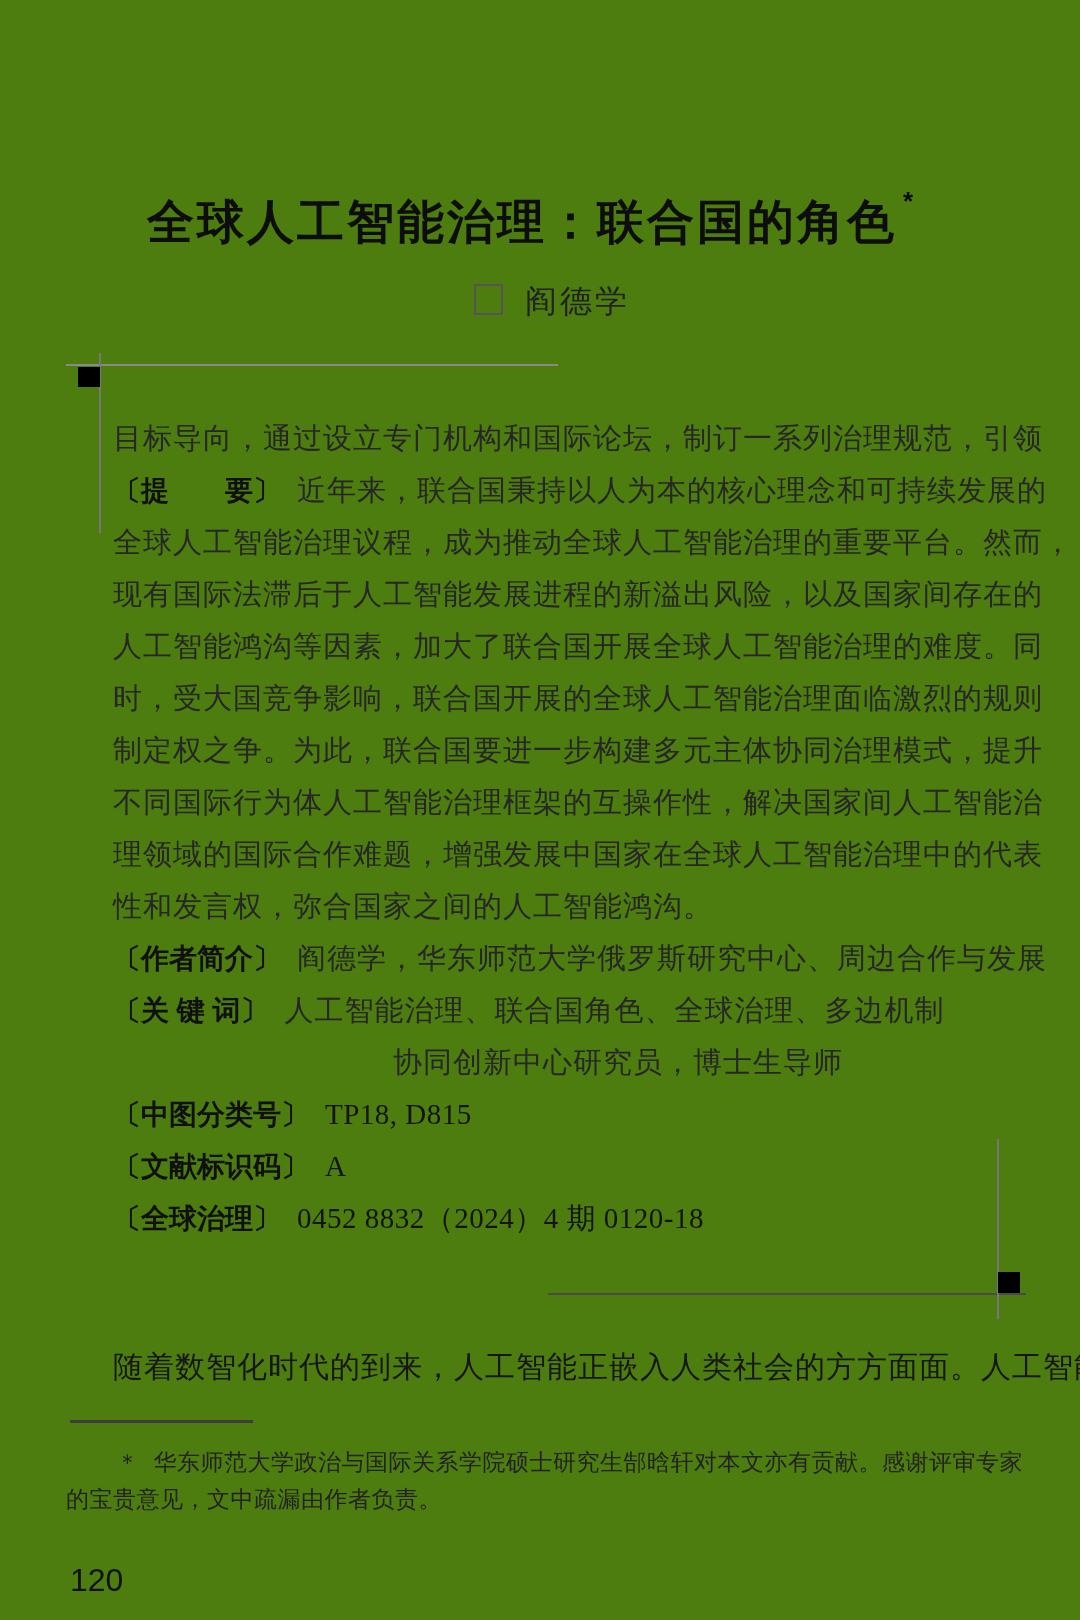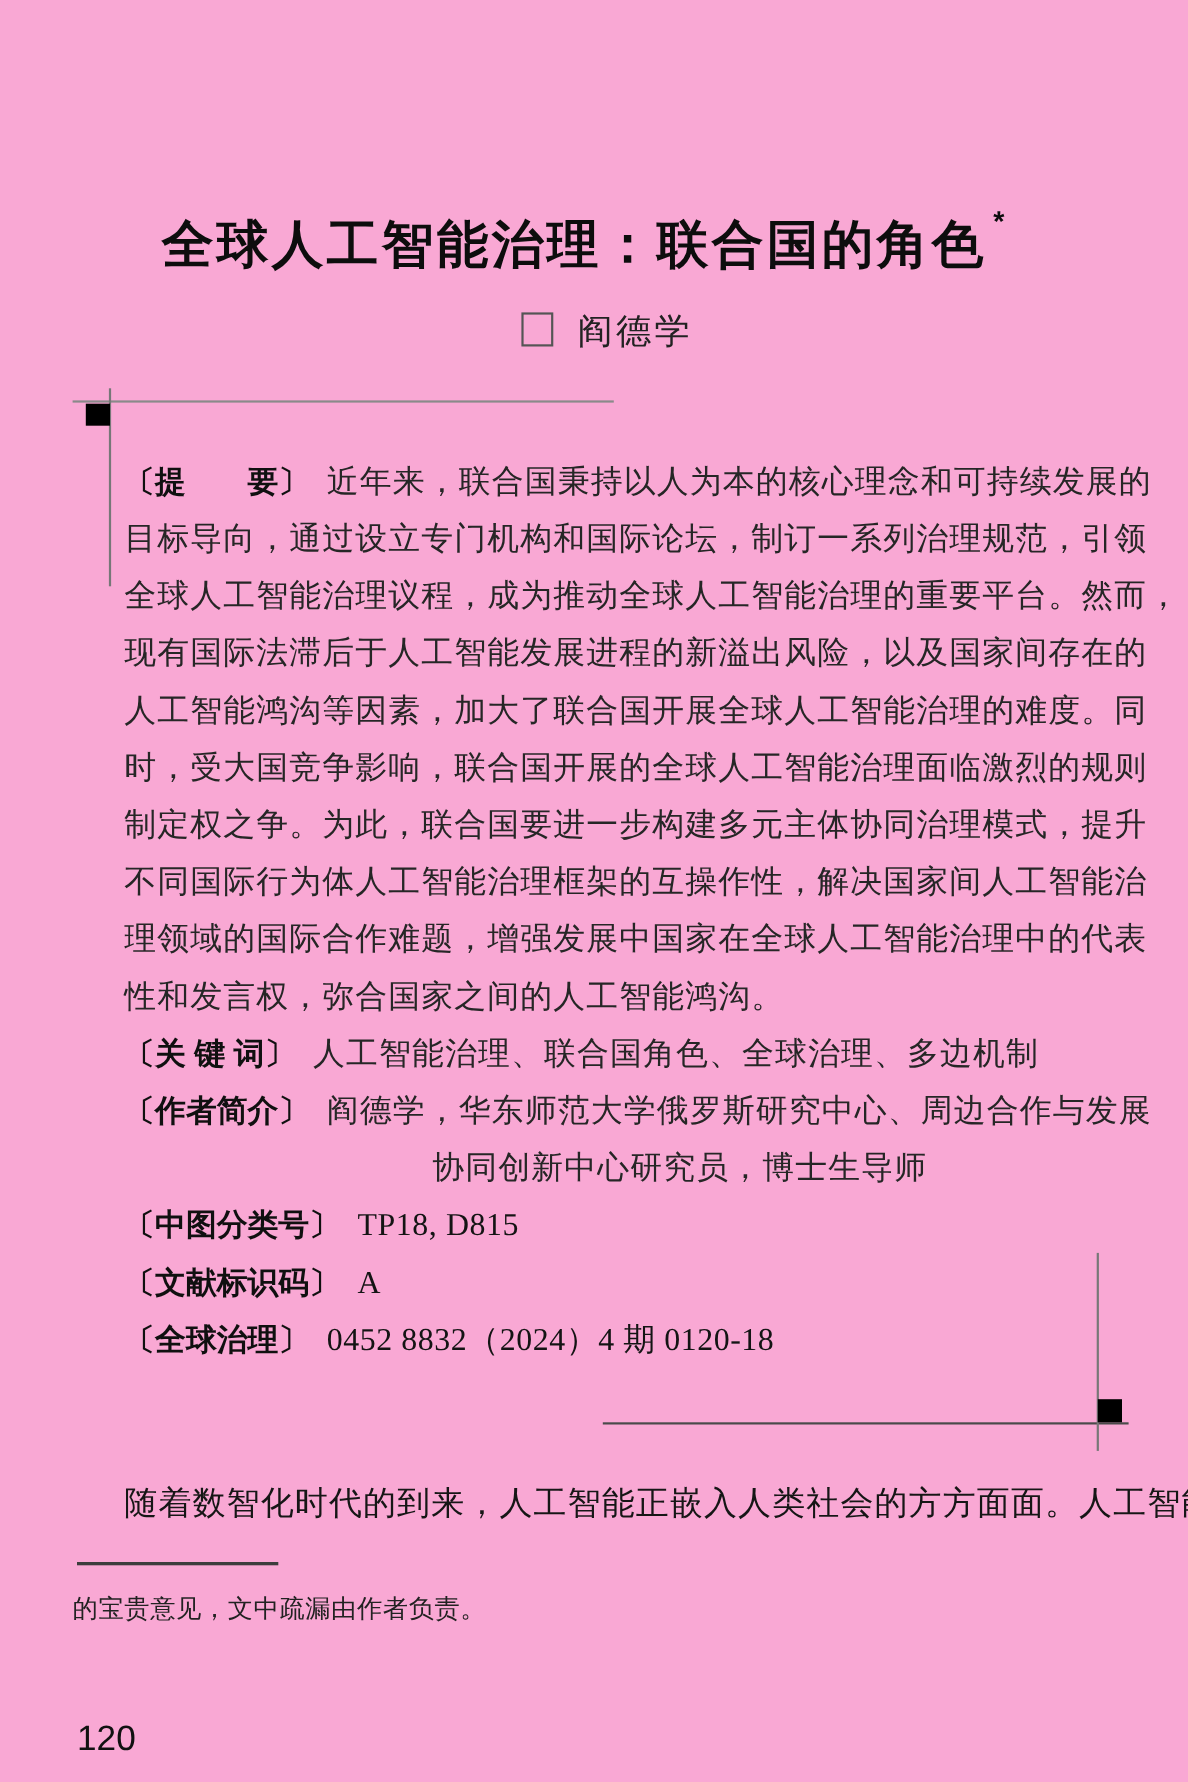--- a/index.html
+++ b/index.html
@@ -1,18 +1,18 @@
 <!DOCTYPE html>
 <html><head>
 <meta charset="utf-8">
 <style>
   html,body { margin:0; padding:0; }
   .page {
     position:relative; width:1080px; height:1620px;
-    background:#f9a8d4; overflow:hidden;
+    background:#4d7c0f; overflow:hidden;
     font-family:"Liberation Serif", serif; color:#1c1c1c;
   }
   
   .title {
     position:absolute; top:186px; left:0; width:1060px;
     text-align:center; margin:0;
     font-family:"Liberation Sans", sans-serif;
     font-weight:700; font-size:47px; letter-spacing:3px; color:#0d0d0d;
     white-space:nowrap;
   }
@@ -77,43 +77,44 @@
   </div>
 
   <div class="deco hline-top"></div>
   <div class="deco vline-top"></div>
   <div class="deco sq-top"></div>
   <div class="deco hline-bottom"></div>
   <div class="deco vline-bottom"></div>
   <div class="deco sq-bottom"></div>
 
   <section class="absblock">
+    <div class="ln"><span>目标导向，通过设立专门机构和国际论坛，制订一系列治理规范，引领</span></div>
     <div class="ln"><span class="lbl">〔提　　要〕</span><span>近年来，联合国秉持以人为本的核心理念和可持续发展的</span></div>
-    <div class="ln"><span>目标导向，通过设立专门机构和国际论坛，制订一系列治理规范，引领</span></div>
     <div class="ln"><span>全球人工智能治理议程，成为推动全球人工智能治理的重要平台。然而，</span></div>
     <div class="ln"><span>现有国际法滞后于人工智能发展进程的新溢出风险，以及国家间存在的</span></div>
     <div class="ln"><span>人工智能鸿沟等因素，加大了联合国开展全球人工智能治理的难度。同</span></div>
     <div class="ln"><span>时，受大国竞争影响，联合国开展的全球人工智能治理面临激烈的规则</span></div>
     <div class="ln"><span>制定权之争。为此，联合国要进一步构建多元主体协同治理模式，提升</span></div>
     <div class="ln"><span>不同国际行为体人工智能治理框架的互操作性，解决国家间人工智能治</span></div>
     <div class="ln"><span>理领域的国际合作难题，增强发展中国家在全球人工智能治理中的代表</span></div>
     <div class="ln"><span>性和发言权，弥合国家之间的人工智能鸿沟。</span></div>
 
+    <div class="ln"><span class="lbl">〔作者简介〕</span><span>阎德学，华东师范大学俄罗斯研究中心、周边合作与发展</span></div>
+
     <div class="ln"><span class="lbl">〔关 键 词〕</span><span>人工智能治理、联合国角色、全球治理、多边机制</span></div>
-
-    <div class="ln"><span class="lbl">〔作者简介〕</span><span>阎德学，华东师范大学俄罗斯研究中心、周边合作与发展</span></div>
     <div class="ln indent2"><span>协同创新中心研究员，博士生导师</span></div>
 
     <div class="ln"><span class="lbl">〔中图分类号〕</span><span class="val">TP18, D815</span></div>
     <div class="ln"><span class="lbl">〔文献标识码〕</span><span class="val">A</span></div>
     <div class="ln"><span class="lbl">〔全球治理〕</span><span class="val">0452 8832（2024）4 期 0120-18</span></div>
   </section>
 
   <p class="bodytext">随着数智化时代的到来，人工智能正嵌入人类社会的方方面面。人工智能</p>
 
   <div class="fnrule"></div>
   <div class="footnote">
+    <div class="fn-line1"><span class="fn-marker">＊</span><span>华东师范大学政治与国际关系学院硕士研究生郜晗轩对本文亦有贡献。感谢评审专家</span></div>
     <div>的宝贵意见，文中疏漏由作者负责。</div>
   </div>
 
   <div class="pagenum">120</div>
 
 </div>
 
 </body></html>

